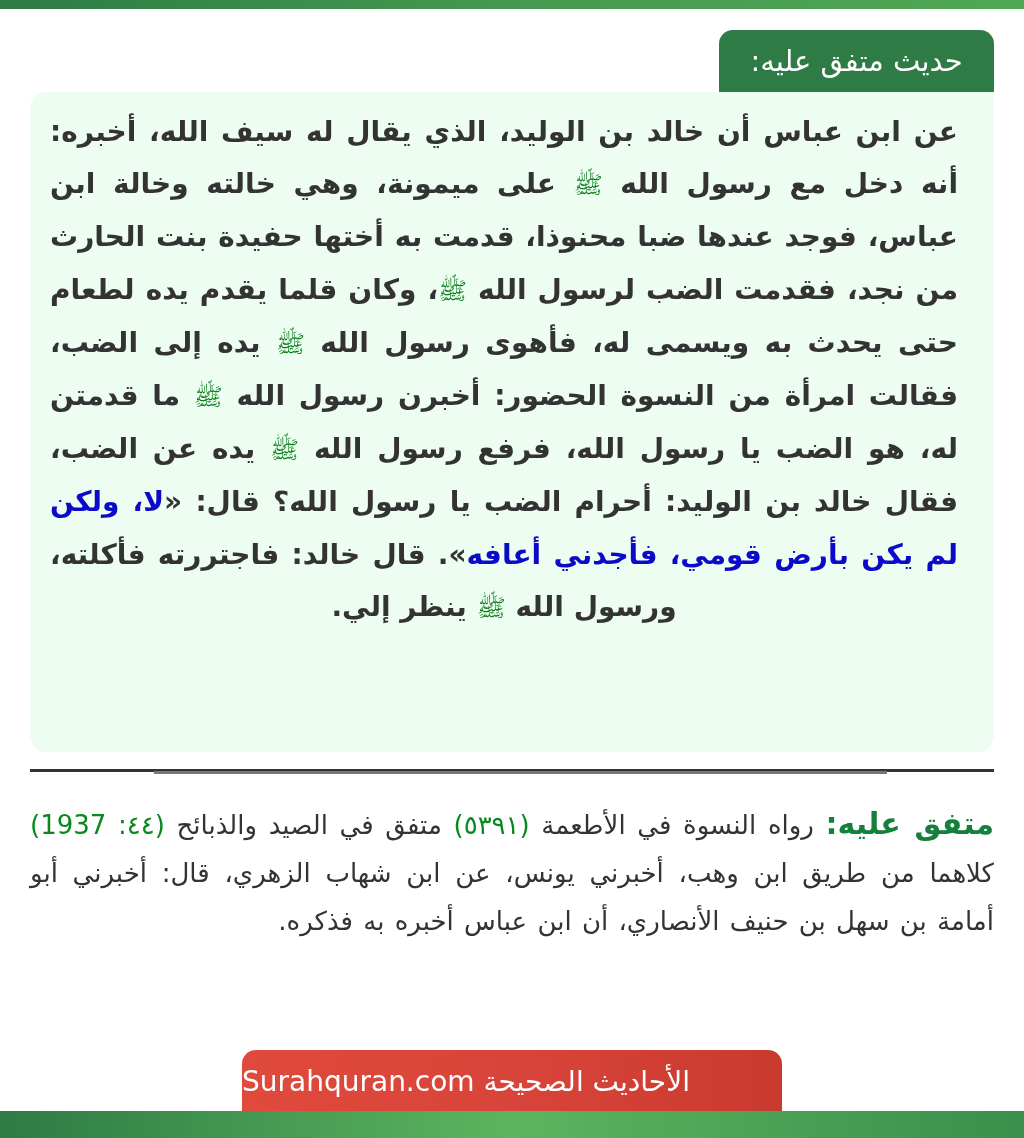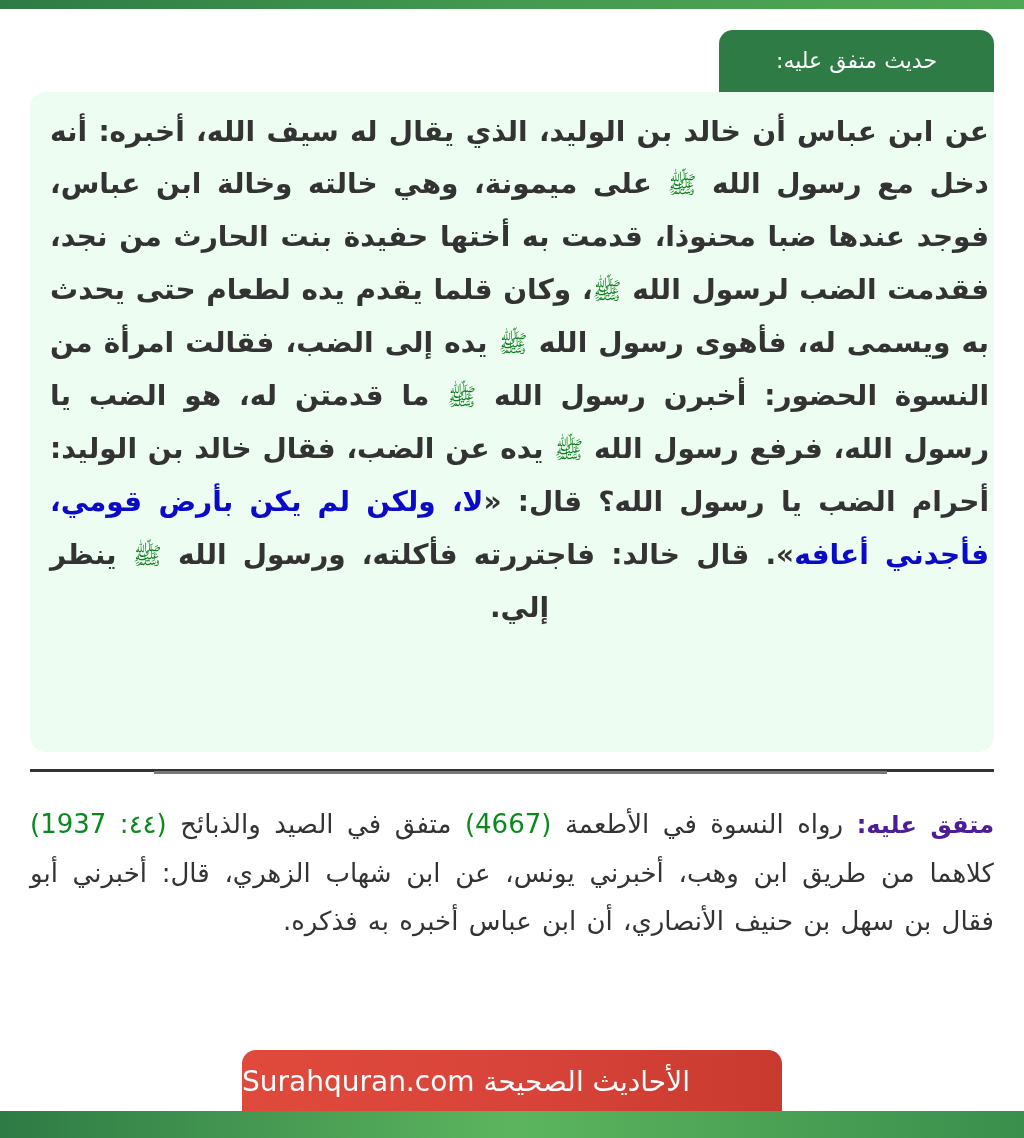--- a/index.html
+++ b/index.html
@@ -10,29 +10,29 @@
   }
   .top-bar {
     position: absolute; left: 0; top: 0; width: 1024px; height: 9px;
     background: linear-gradient(90deg, #2e7b45 0%, #449a50 50%, #4fa855 100%);
   }
   .header-badge {
     position: absolute; top: 30px; right: 30px; width: 275px; height: 62px;
     background: #2e7b45; color: #ffffff;
     border-radius: 14px 14px 0 0;
     direction: rtl; text-align: center;
-    font-size: 22px; line-height: 62px;
+    font-size: 29px; line-height: 62px;
     box-sizing: border-box;
   }
   .hadith-box {
     position: absolute; top: 92px; left: 30px; width: 964px; height: 660px;
     background: #eefdf2;
     border-radius: 16px 0 16px 16px;
     box-sizing: border-box;
-    padding: 14px 5px 0 20px;
+    padding: 14px 36px 0 20px;
   }
   .hadith-text {
     direction: rtl; text-align: center;
     font-weight: bold; font-size: 28px; line-height: 52.2px;
     color: #333333;
     text-align-last: center;
     text-align: justify;
   }
   .salawat { color: #0a7d1a; font-weight: normal; font-size: 24px; }
   .quote { color: #0a0ac8; }
@@ -43,21 +43,21 @@
   .divider-inner {
     position: absolute; top: 2px; left: 124px; width: 733px; height: 3px;
     background: #777777;
   }
   .source {
     position: absolute; top: 800px; left: 30px; width: 964px;
     direction: rtl; text-align: justify;
     font-size: 26px; line-height: 48px; color: #333333;
     word-spacing: 2px;
   }
-  .source-label { color: #4c1d95; font-weight: bold; font-size: 24px; }
+  .source-label { color: #15803d; font-weight: bold; font-size: 30px; }
   .num { color: #0a8a1e; }
   .footer-badge {
     position: absolute; top: 1050px; left: 242px; width: 540px; height: 61px;
     background: linear-gradient(90deg, #e04a3c 0%, #d9443a 50%, #c93a2e 100%);
     border-radius: 14px 14px 0 0;
     color: #ffffff; font-size: 28px; line-height: 64px;
     text-align: left; direction: rtl;
   }
   .bottom-bar {
     position: absolute; left: 0; top: 1111px; width: 1024px; height: 27px;
@@ -74,17 +74,17 @@
 <div class="hadith-box">
   <div class="hadith-text" id="hadith-text"><span>عن ابن عباس أن خالد بن الوليد، الذي يقال له سيف الله، أخبره: أنه دخل مع رسول الله </span><span class="salawat">ﷺ</span><span> على ميمونة، وهي خالته وخالة ابن عباس، فوجد عندها ضبا محنوذا، قدمت به أختها حفيدة بنت الحارث من نجد، فقدمت الضب لرسول الله </span><span class="salawat">ﷺ</span><span>، وكان قلما يقدم يده لطعام حتى يحدث به ويسمى له، فأهوى رسول الله </span><span class="salawat">ﷺ</span><span> يده إلى الضب، فقالت امرأة من النسوة الحضور: أخبرن رسول الله </span><span class="salawat">ﷺ</span><span> ما قدمتن له، هو الضب يا رسول الله، فرفع رسول الله </span><span class="salawat">ﷺ</span><span> يده عن الضب، فقال خالد بن الوليد: أحرام الضب يا رسول الله؟ قال: «</span><span class="quote">لا، ولكن لم يكن بأرض قومي، فأجدني أعافه</span><span>». قال خالد: فاجتررته فأكلته، ورسول الله </span><span class="salawat">ﷺ</span><span> ينظر إلي.</span></div>
 </div>
 
 <div class="divider">
   <div class="divider-inner"></div>
 </div>
 
 <div class="source" id="source-text">
   <span class="source-label">متفق عليه:</span>
-<span> رواه النسوة في الأطعمة </span><span class="num">(4667)</span><span> متفق في الصيد والذبائح </span><span class="num">(٤٤: 1937)</span><span> كلاهما من طريق ابن وهب، أخبرني يونس، عن ابن شهاب الزهري، قال: أخبرني أبو فقال بن سهل بن حنيف الأنصاري، أن ابن عباس أخبره به فذكره.</span></div>
+<span> رواه النسوة في الأطعمة </span><span class="num">(٥٣٩١)</span><span> متفق في الصيد والذبائح </span><span class="num">(٤٤: 1937)</span><span> كلاهما من طريق ابن وهب، أخبرني يونس، عن ابن شهاب الزهري، قال: أخبرني أبو أمامة بن سهل بن حنيف الأنصاري، أن ابن عباس أخبره به فذكره.</span></div>
 
 <div class="footer-badge">الأحاديث الصحيحة Surahquran.com</div>
 
 <div class="bottom-bar"></div>
 
 </body></html>

